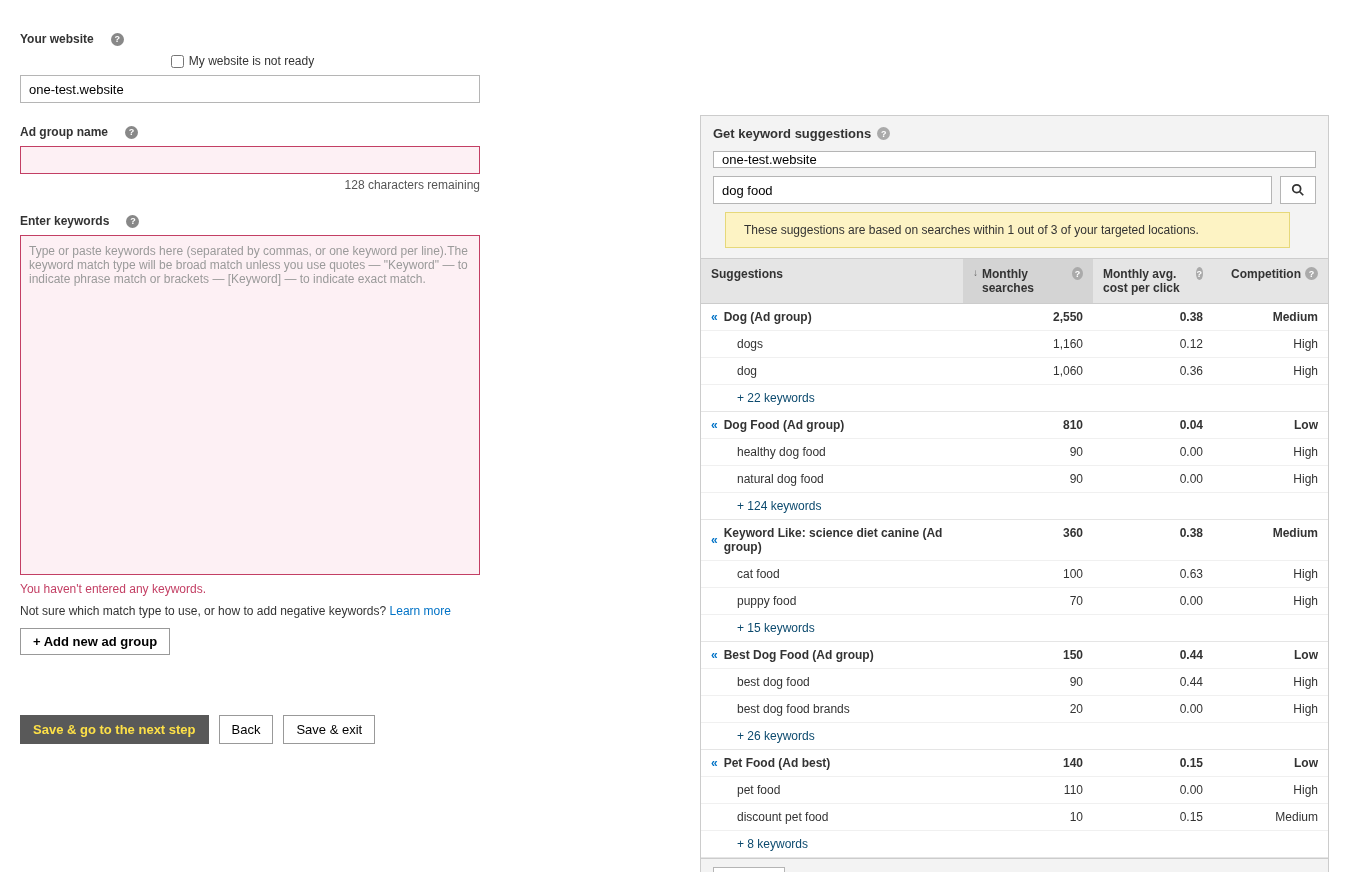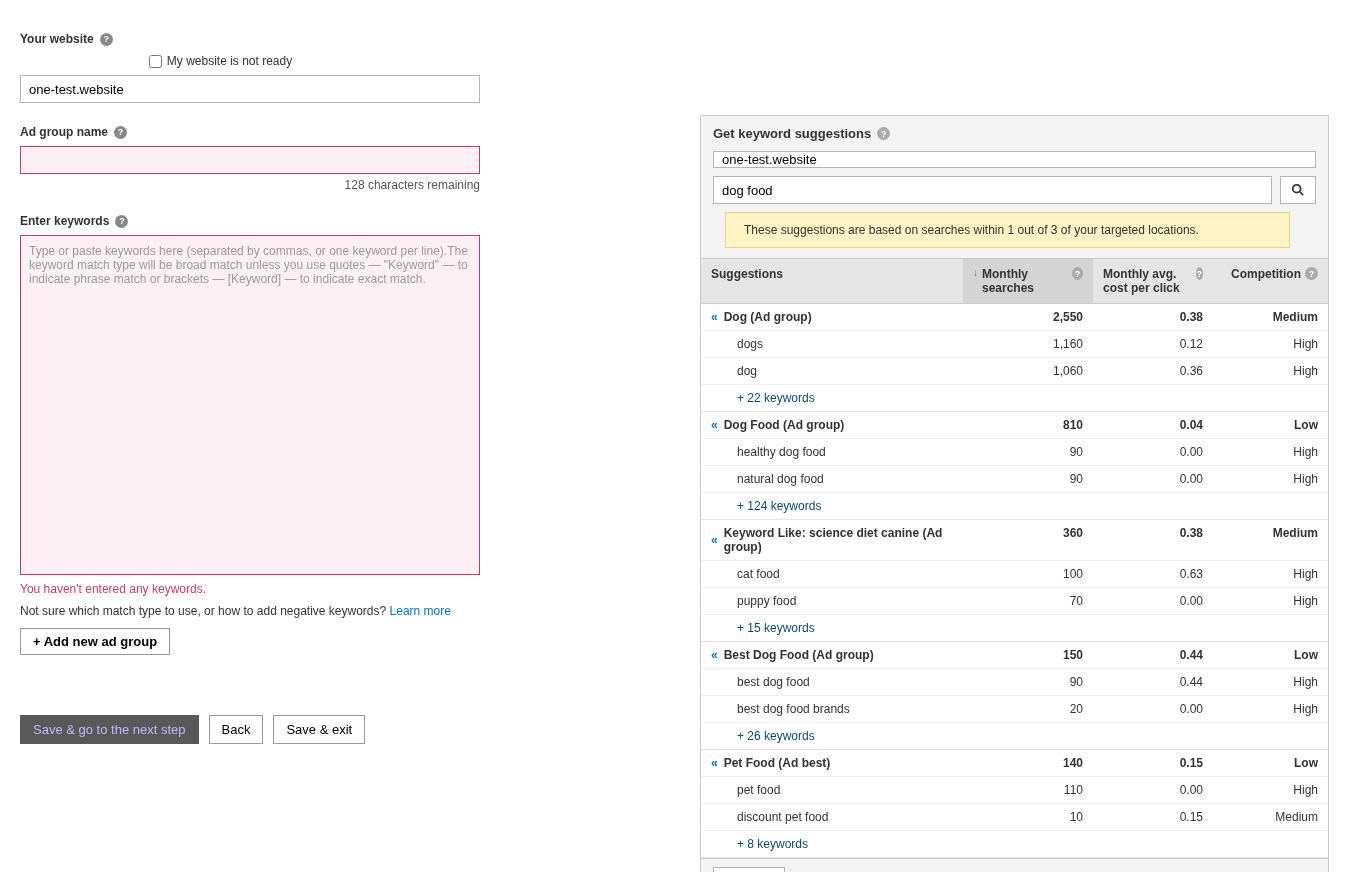--- a/index.html
+++ b/index.html
@@ -2,42 +2,42 @@
 <html><head>
 <meta charset="utf-8">
 <style>
 * { box-sizing: border-box; margin: 0; padding: 0; }
 body { font-family: Arial, Helvetica, sans-serif; font-size: 13px; color: #333; background: #fff; }
 
 .container { display: flex; padding: 0; min-height: 872px; }
 .left-col { width: 500px; padding: 10px 0 10px 20px; }
 .right-col { flex: 1; padding-top: 115px; padding-right: 40px; padding-left: 200px; }
 
-.field-label { font-weight: bold; font-size: 12px; margin-bottom: 7px; display: flex; align-items: center; gap: 6px; }
+.field-label { font-weight: bold; font-size: 12px; margin-bottom: 7px; display: flex; align-items: center; gap: 17px; }
 .help-icon { display: inline-flex; align-items: center; justify-content: center; width: 13px; height: 13px; border-radius: 50%; background: #888; color: #fff; font-size: 9px; font-weight: bold; cursor: pointer; }
 .help-icon.light { background: #aaa; }
 
 .checkbox-wrap { display: inline-flex; align-items: center; gap: 5px; margin-left: 30px; font-weight: normal; font-size: 12px; margin-top: 44px; }
 .checkbox-wrap input { width: 13px; height: 13px; }
 
 .text-input { width: 460px; height: 28px; border: 1px solid #b5b5b5; padding: 0 8px; font-size: 13px; }
 .text-input.error { border-color: #c33f64; background: #fdf0f4; }
 
 .field-group { margin-bottom: 22px; }
 .char-counter { text-align: right; width: 460px; font-size: 12px; color: #555; margin-top: 4px; }
 .error-text { color: #c33f64; font-size: 12px; margin-top: 4px; }
 
 .keywords-textarea { width: 460px; height: 340px; border: 1px solid #c33f64; background: #fdf0f4; padding: 8px; font-size: 12px; color: #333; resize: none; font-family: Arial, sans-serif; }
 .keywords-textarea::placeholder { color: #9a9a9a; }
 
 .hint-text { font-size: 12px; color: #333; margin-top: 8px; }
 .link { color: #0072c6; cursor: pointer; text-decoration: none; }
 
 .btn { border: 1px solid #999; background: #fff; padding: 6px 12px; font-size: 13px; cursor: pointer; font-family: inherit; }
-.btn.primary { background: #595959; color: #c4b5fd; border-color: #595959; font-weight: normal; text-align: center; }
+.btn.primary { background: #595959; color: #fde047; border-color: #595959; font-weight: bold; text-align: center; }
 .btn-add { border: 1px solid #999; background: #fff; padding: 5px 12px; font-size: 13px; font-weight: bold; cursor: pointer; margin-top: 10px; }
 
 .button-row { display: flex; gap: 10px; margin-top: 60px; }
 
 
 .panel { border: 1px solid #ccc; background: #f3f3f3; }
 .panel-header { padding: 10px 12px; font-size: 13px; font-weight: bold; display: flex; align-items: center; gap: 6px; }
 .panel-inputs { padding: 0 12px 10px 12px; display: flex; flex-direction: column; gap: 8px; }
 .panel-input-row { display: flex; gap: 8px; }
 .panel-text-input { flex: 1; height: 28px; border: 1px solid #b5b5b5; padding: 0 8px; font-size: 13px; background: #fff; }

